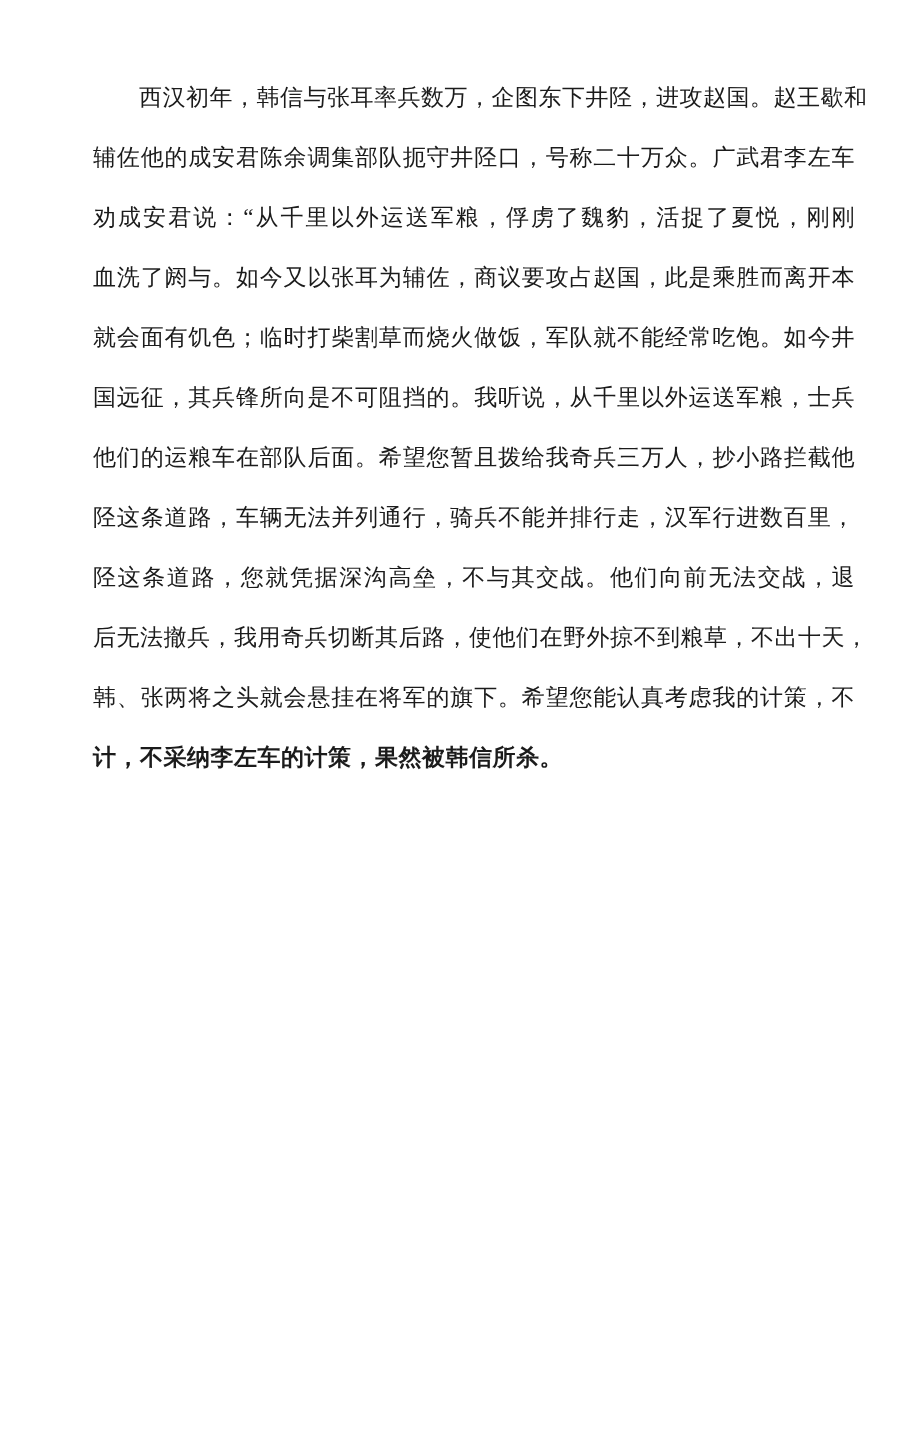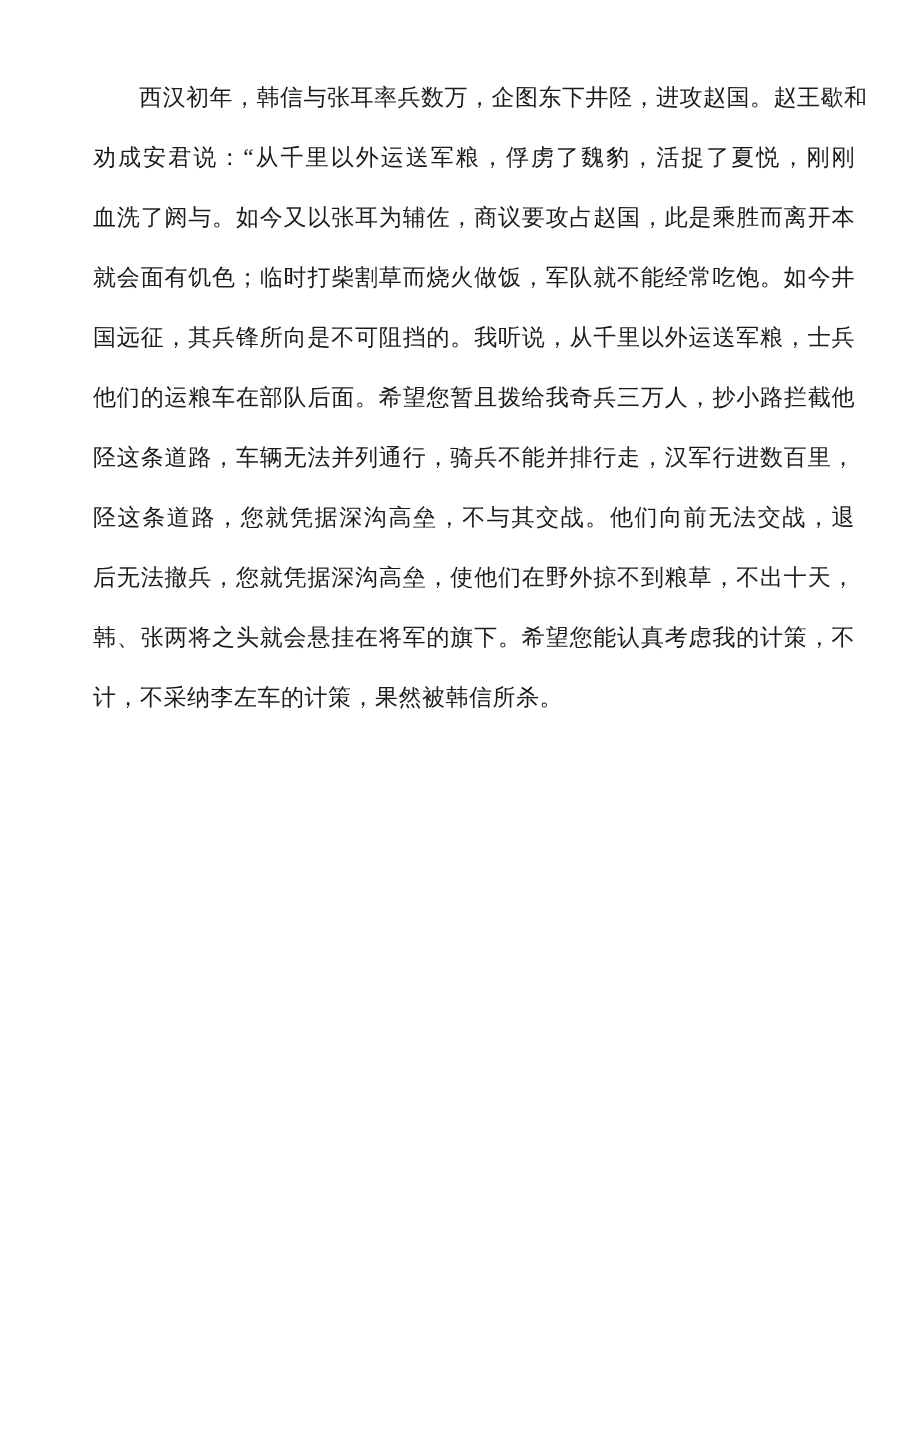--- a/index.html
+++ b/index.html
@@ -31,32 +31,34 @@
     
     text-align-last: justify;
     white-space: nowrap;
     letter-spacing: 0.5px;
   }
   .text-line.first {
     text-indent: 2em;
   }
   .text-line.last {
     text-align-last: left;
+    font-weight: bold;
   }
 </style>
 </head>
 <body>
 
 <div class="page">
   <div class="doc">
     <div class="text-line first">西汉初年，韩信与张耳率兵数万，企图东下井陉，进攻赵国。赵王歇和</div>
+    <div class="text-line">辅佐他的成安君陈余调集部队扼守井陉口，号称二十万众。广武君李左车</div>
     <div class="text-line">劝成安君说：“从千里以外运送军粮，俘虏了魏豹，活捉了夏悦，刚刚</div>
     <div class="text-line">血洗了阏与。如今又以张耳为辅佐，商议要攻占赵国，此是乘胜而离开本</div>
     <div class="text-line">就会面有饥色；临时打柴割草而烧火做饭，军队就不能经常吃饱。如今井</div>
     <div class="text-line">国远征，其兵锋所向是不可阻挡的。我听说，从千里以外运送军粮，士兵</div>
     <div class="text-line">他们的运粮车在部队后面。希望您暂且拨给我奇兵三万人，抄小路拦截他</div>
     <div class="text-line">陉这条道路，车辆无法并列通行，骑兵不能并排行走，汉军行进数百里，</div>
     <div class="text-line">陉这条道路，您就凭据深沟高垒，不与其交战。他们向前无法交战，退</div>
-    <div class="text-line">后无法撤兵，您就凭据深沟高垒，使他们在野外掠不到粮草，不出十天，</div>
+    <div class="text-line">后无法撤兵，我用奇兵切断其后路，使他们在野外掠不到粮草，不出十天，</div>
     <div class="text-line">韩、张两将之头就会悬挂在将军的旗下。希望您能认真考虑我的计策，不</div>
     <div class="text-line last">计，不采纳李左车的计策，果然被韩信所杀。</div>
   </div>
 </div>
 
 </body></html>

